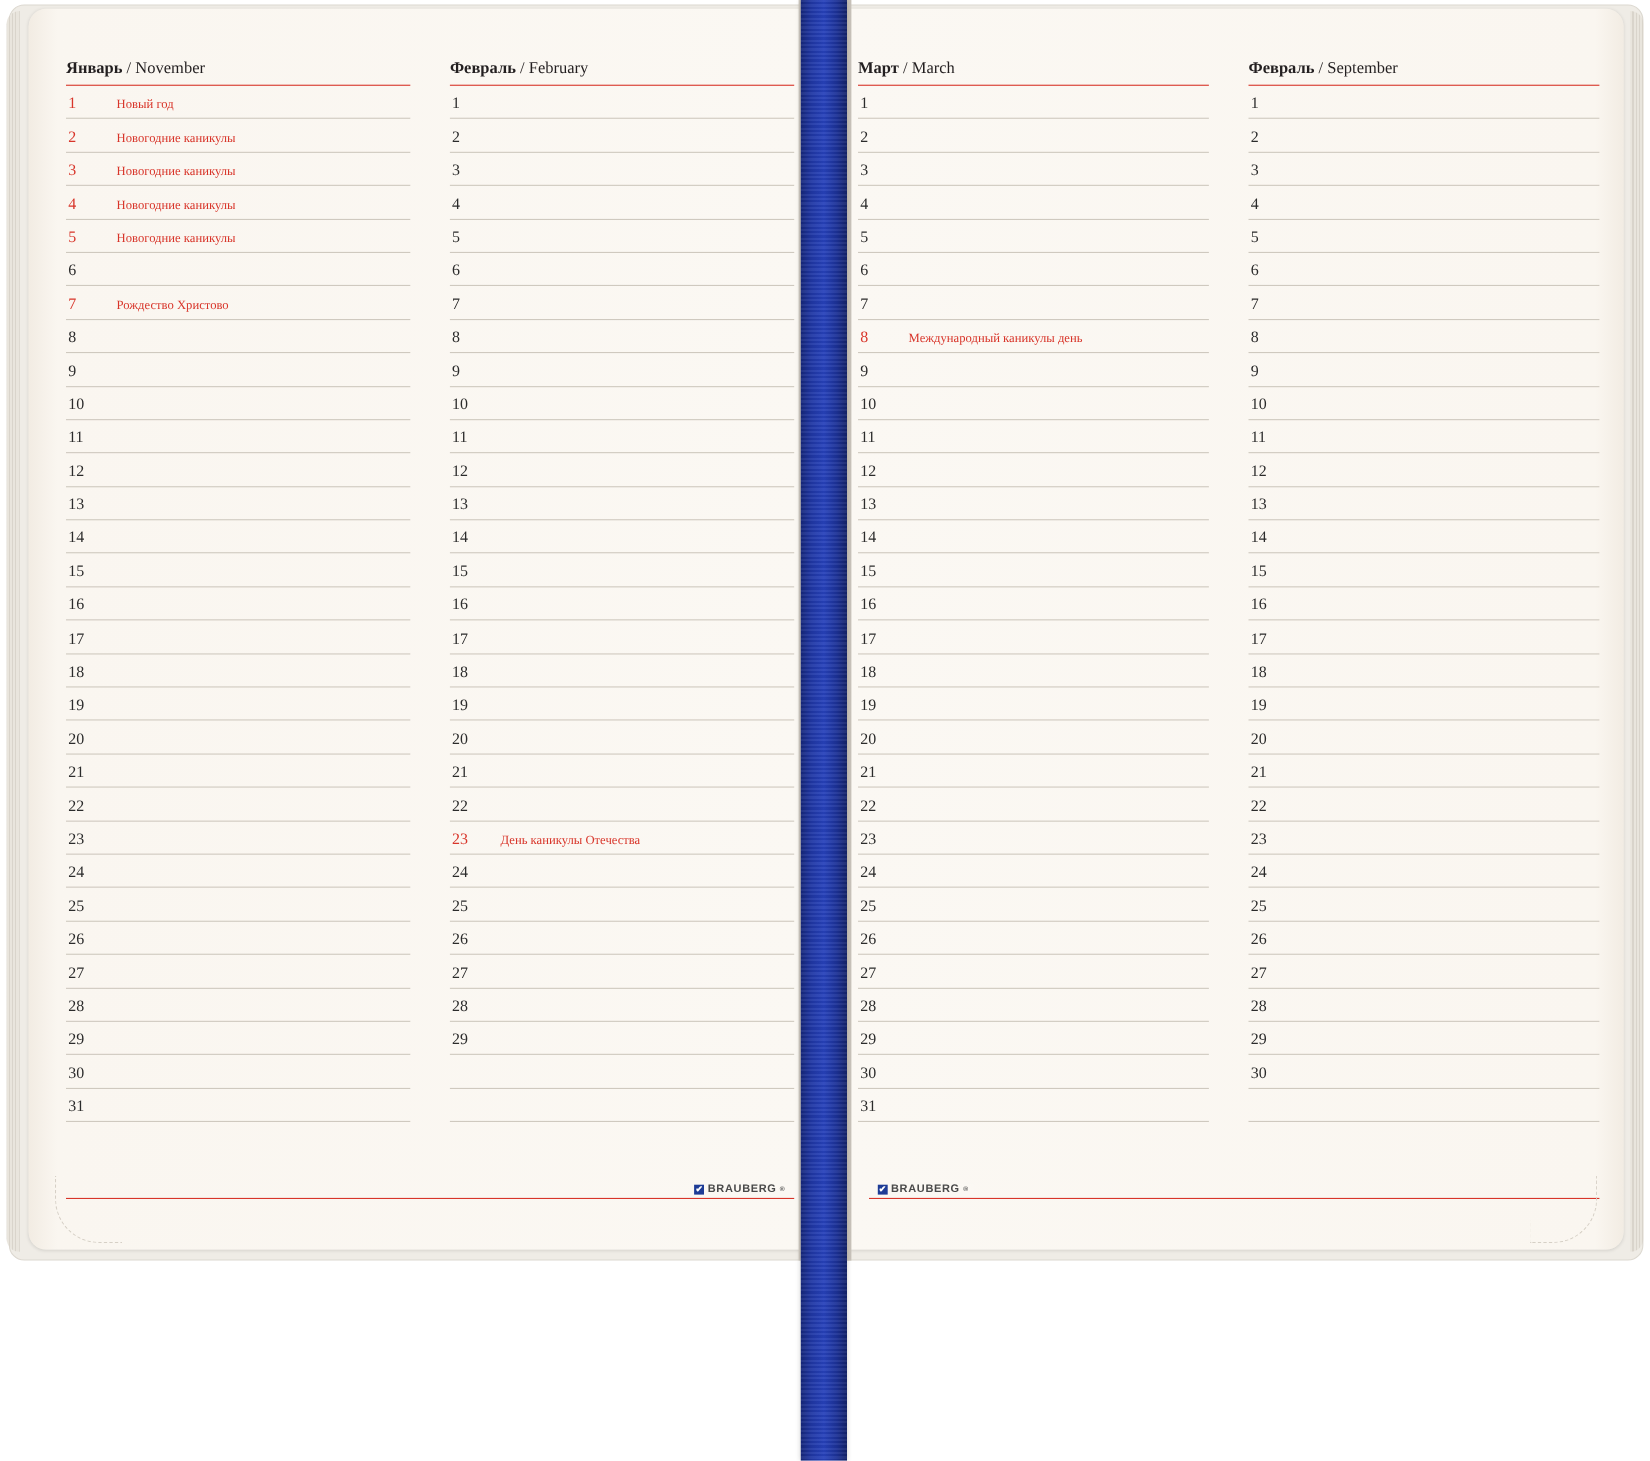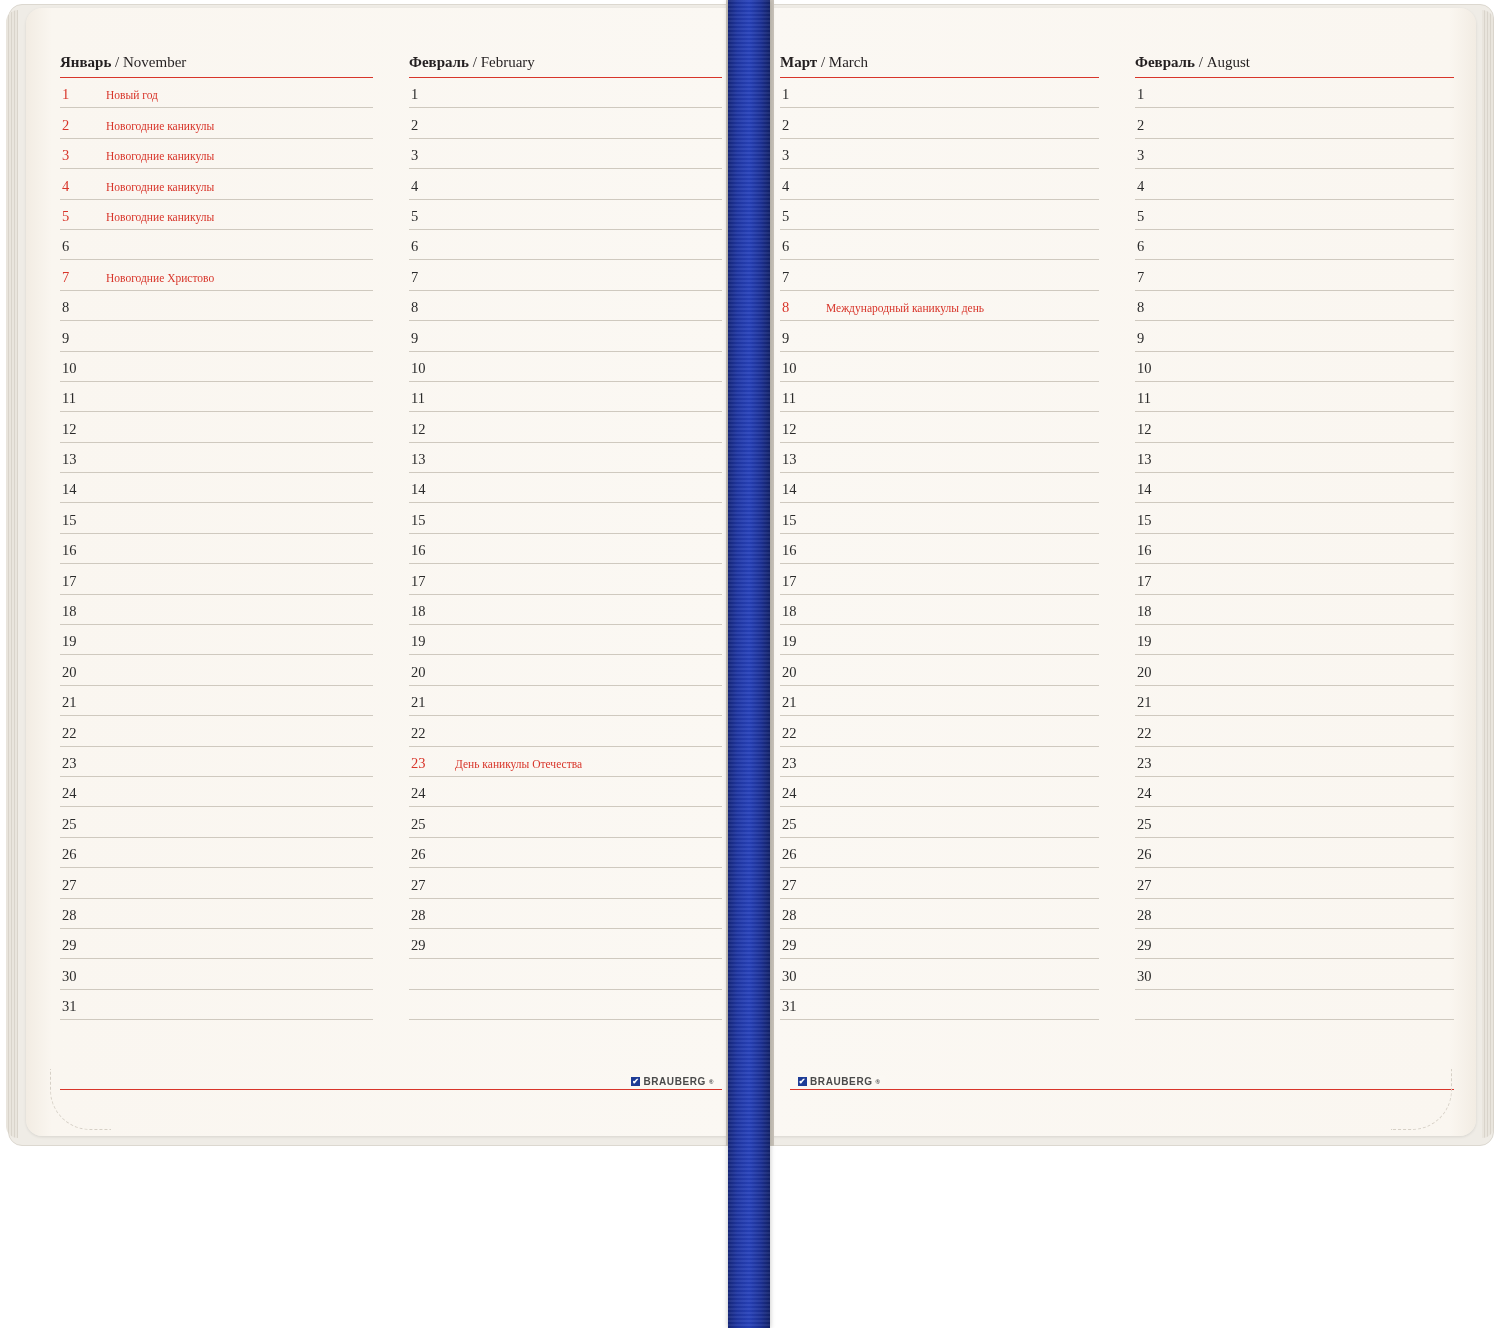--- a/index.html
+++ b/index.html
@@ -245,21 +245,21 @@
             <div class="day-row holiday">
               <span class="day-num">5</span>
               <span class="day-note">Новогодние каникулы</span>
             </div>
             <div class="day-row">
               <span class="day-num">6</span>
               <span class="day-note"></span>
             </div>
             <div class="day-row holiday">
               <span class="day-num">7</span>
-              <span class="day-note">Новогодние Христово</span>
+              <span class="day-note">Рождество Христово</span>
             </div>
             <div class="day-row">
               <span class="day-num">8</span>
               <span class="day-note"></span>
             </div>
             <div class="day-row">
               <span class="day-num">9</span>
               <span class="day-note"></span>
             </div>
             <div class="day-row">
@@ -621,21 +621,21 @@
             <div class="day-row">
               <span class="day-num">31</span>
               <span class="day-note"></span>
             </div>
           </div>
       </div>
       <div class="month-col">
         <div class="month-head">
           <span class="ru">Февраль</span>
           <span class="sep">/</span>
-          <span class="en">August</span>
+          <span class="en">September</span>
         </div>
         <div class="days">
             <div class="day-row">
               <span class="day-num">1</span>
               <span class="day-note"></span>
             </div>
             <div class="day-row">
               <span class="day-num">2</span>
               <span class="day-note"></span>
             </div>

